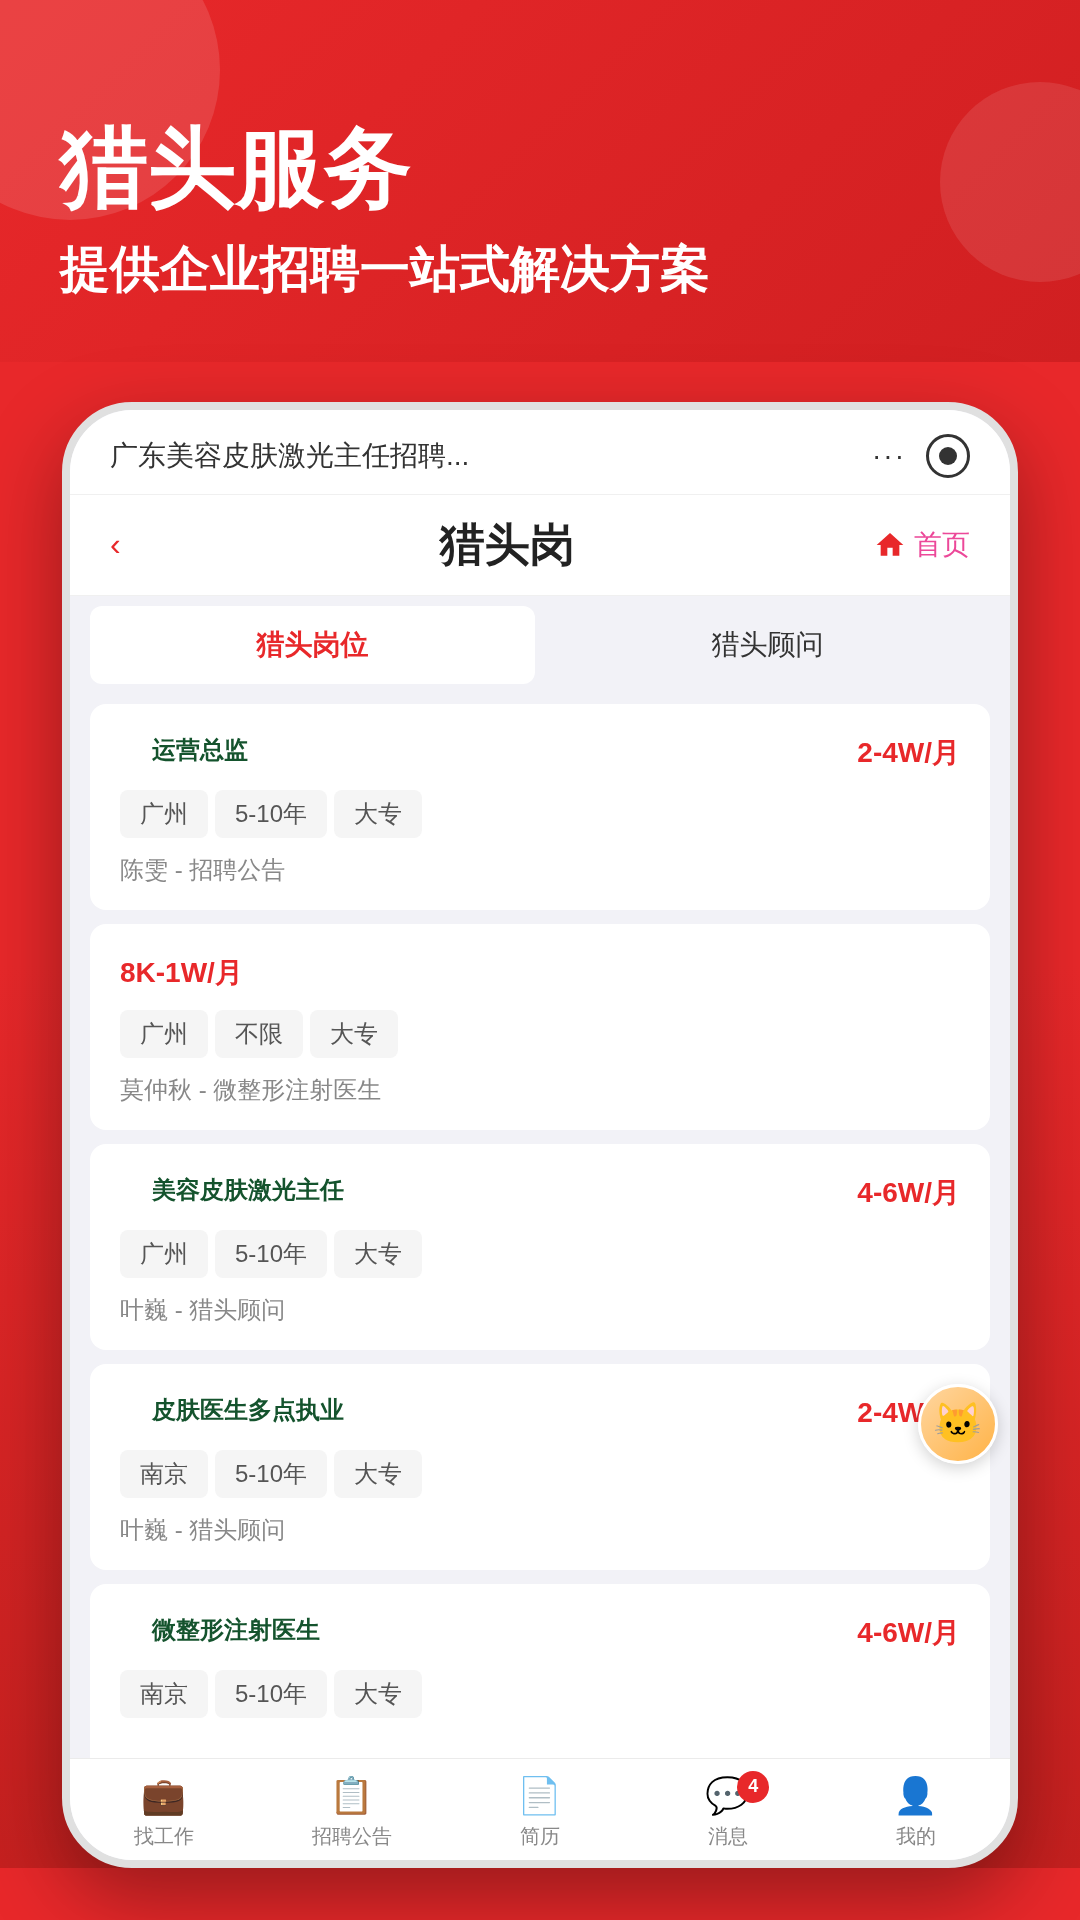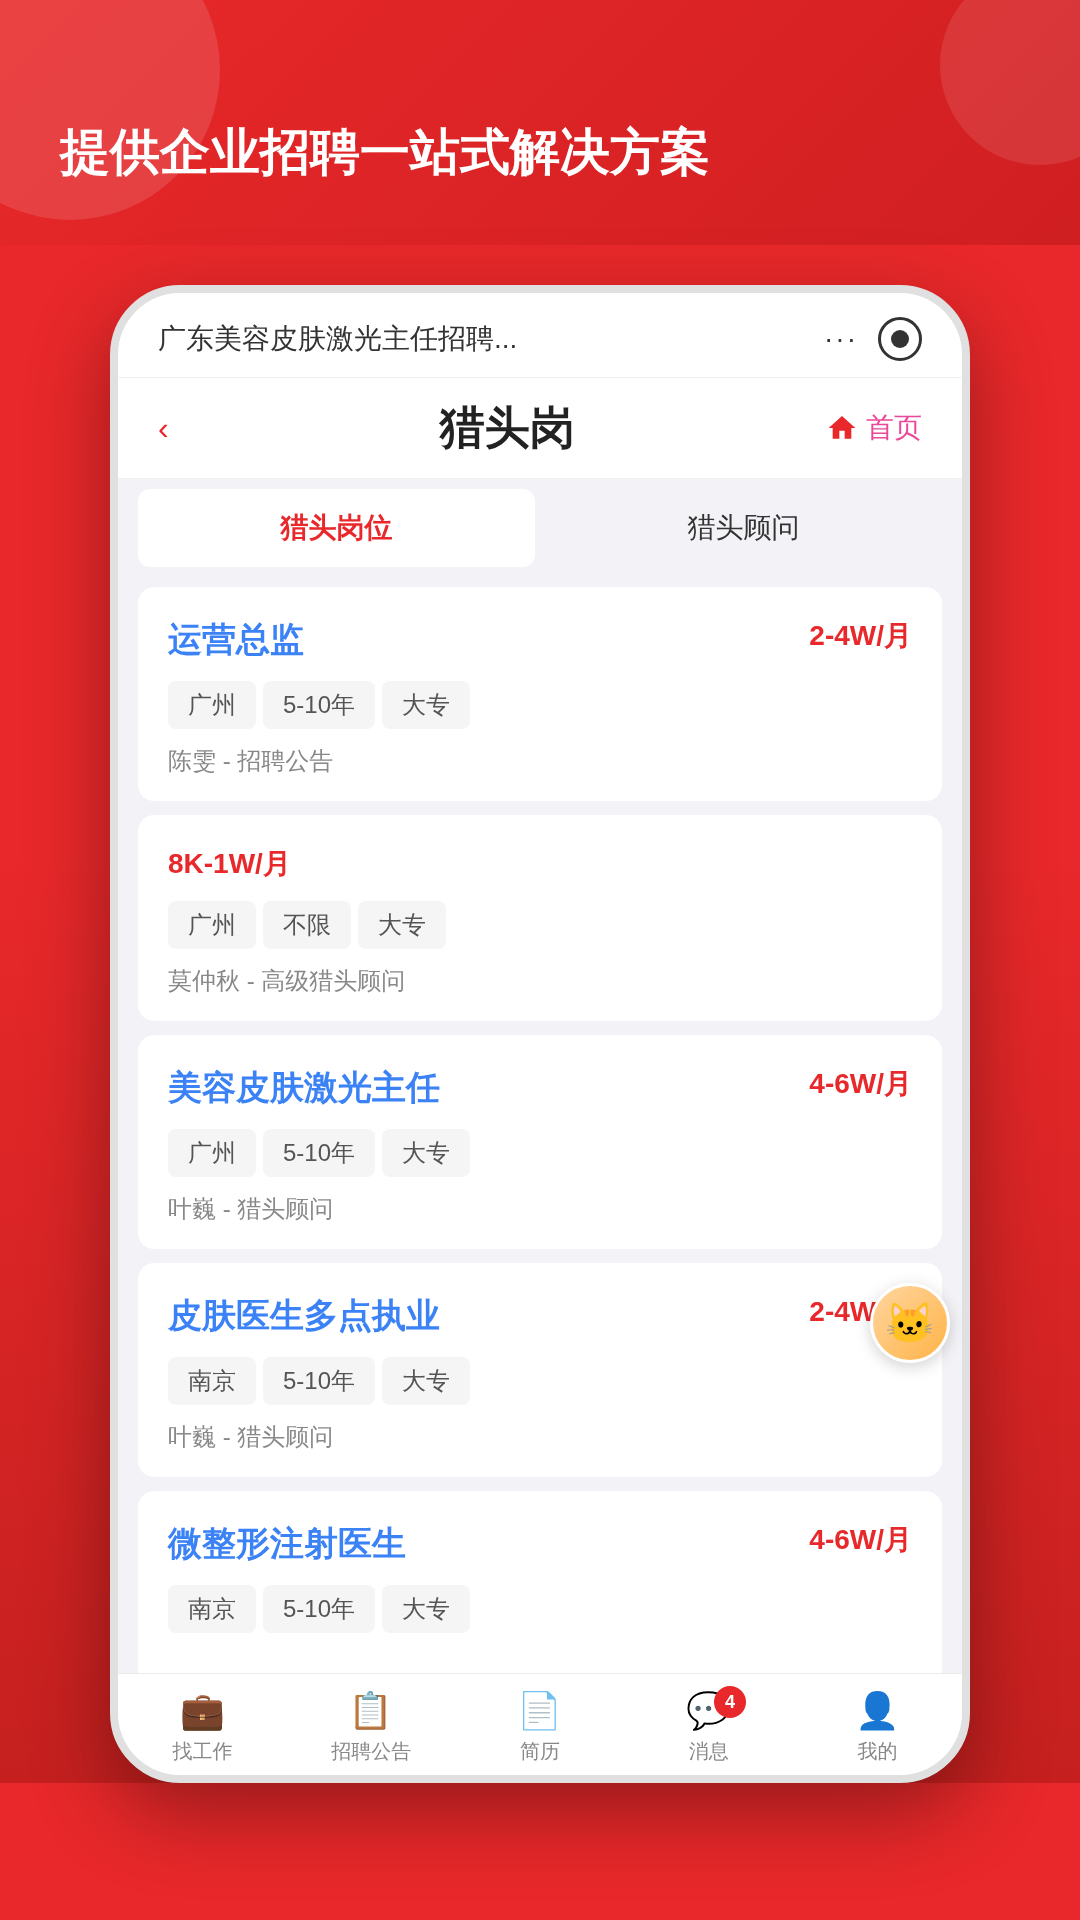--- a/index.html
+++ b/index.html
@@ -59,21 +59,21 @@
     }
 
     
     .phone-container {
       display: flex;
       justify-content: center;
       padding: 40px 30px 0 30px;
       background: linear-gradient(180deg, #e8282a 0%, #e8282a 40%, #c5201f 100%);
     }
     .phone-mockup {
-      width: 860px;
+      width: 956px;
       background: #f2f2f7;
       border-radius: 70px;
       box-shadow: 0 30px 80px rgba(0,0,0,0.35);
       overflow: hidden;
       position: relative;
       border: 8px solid #e0e0e0;
     }
 
     
     .phone-topbar {
@@ -189,23 +189,24 @@
       padding: 30px 30px 24px 30px;
       margin-bottom: 14px;
     }
     .job-card-header {
       display: flex;
       justify-content: space-between;
       align-items: flex-start;
       margin-bottom: 18px;
     }
     .job-title {
-      font-size: 34px;
+      font-size: 24px;
       font-weight: 700;
-      color: #3b82f6;
+      color: #14532d;
+      margin-left: 32px;
     }
     .job-salary {
       font-size: 28px;
       color: #e8282a;
       font-weight: 600;
       white-space: nowrap;
     }
     .job-tags {
       display: flex;
       gap: 7px;
@@ -279,20 +280,21 @@
     
     .bottom-bg {
       background: #e8282a;
       height: 60px;
     }
   </style>
 </head>
 <body>
 
 <div class="hero-section">
+  <div class="hero-title">猎头服务</div>
   <div class="hero-subtitle">提供企业招聘一站式解决方案</div>
 </div>
 
 <div class="phone-container">
   <div class="phone-mockup">
 
     <div class="phone-topbar">
       <div class="phone-topbar-title">广东美容皮肤激光主任招聘...</div>
       <div class="phone-topbar-icons">
         <div class="dots-icon">···</div>
@@ -337,21 +339,21 @@
 
       <div class="job-card">
         <div class="job-card-header">
           <div class="job-salary">8K-1W/月</div>
         </div>
         <div class="job-tags">
           <span class="job-tag">广州</span>
           <span class="job-tag">不限</span>
           <span class="job-tag">大专</span>
         </div>
-        <div class="job-recruiter">莫仲秋 - 高级猎头顾问</div>
+        <div class="job-recruiter">莫仲秋 - 微整形注射医生</div>
       </div>
 
       <div class="job-card">
         <div class="job-card-header">
           <div class="job-title">美容皮肤激光主任</div>
           <div class="job-salary">4-6W/月</div>
         </div>
         <div class="job-tags">
           <span class="job-tag">广州</span>
           <span class="job-tag">5-10年</span>

